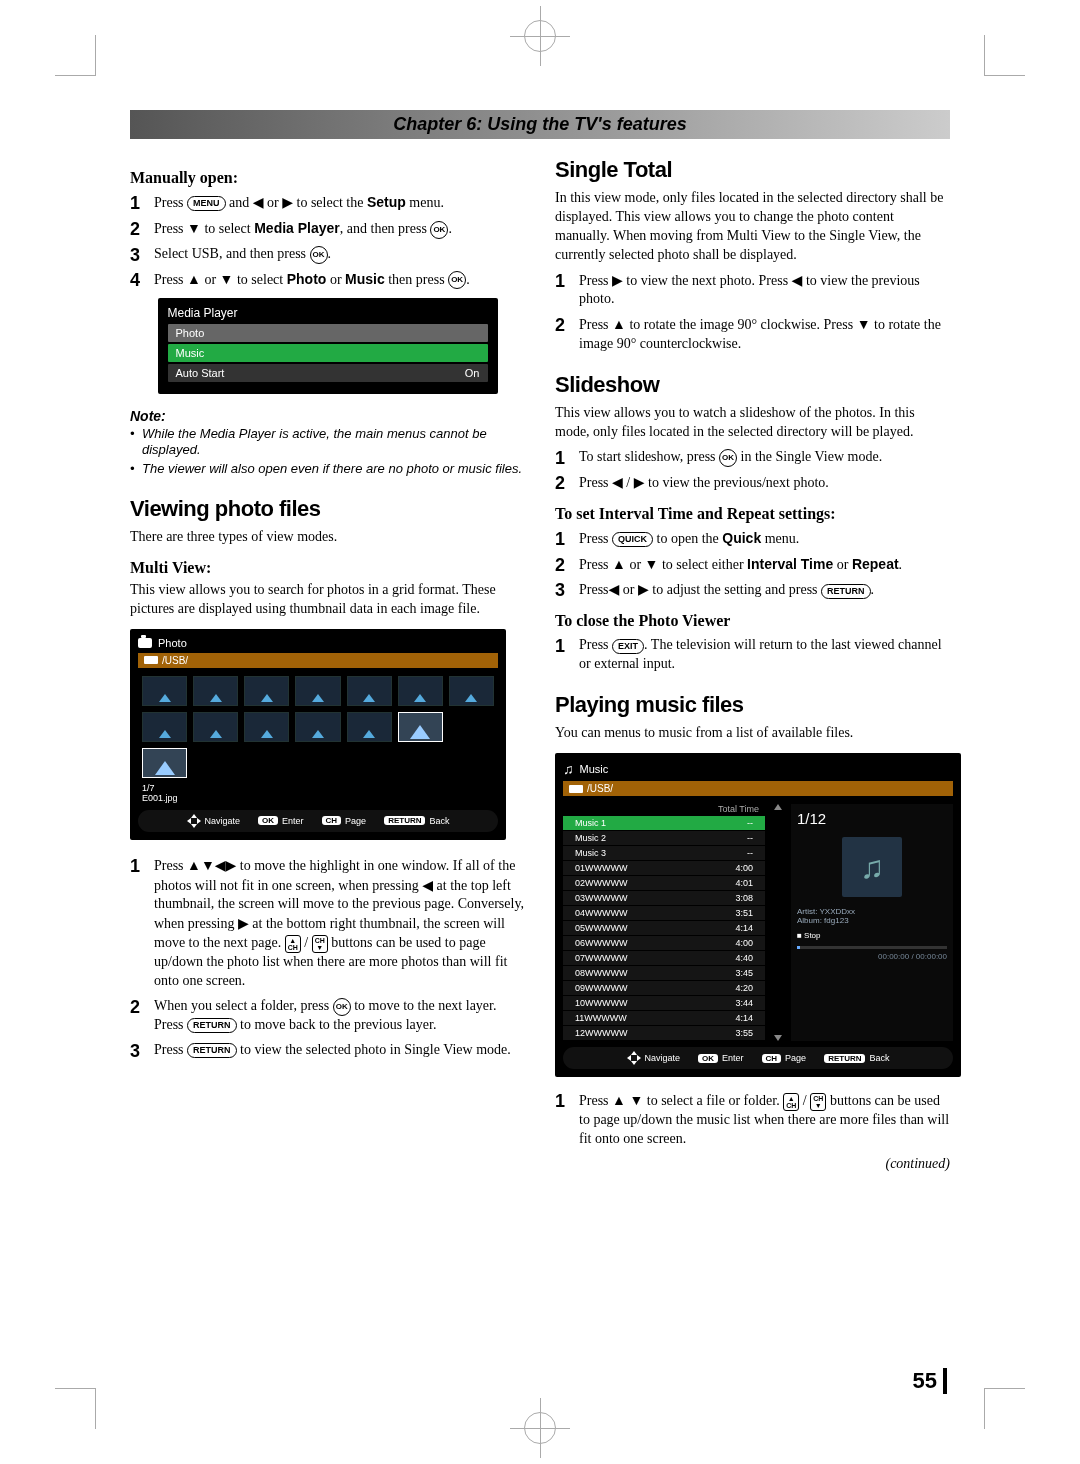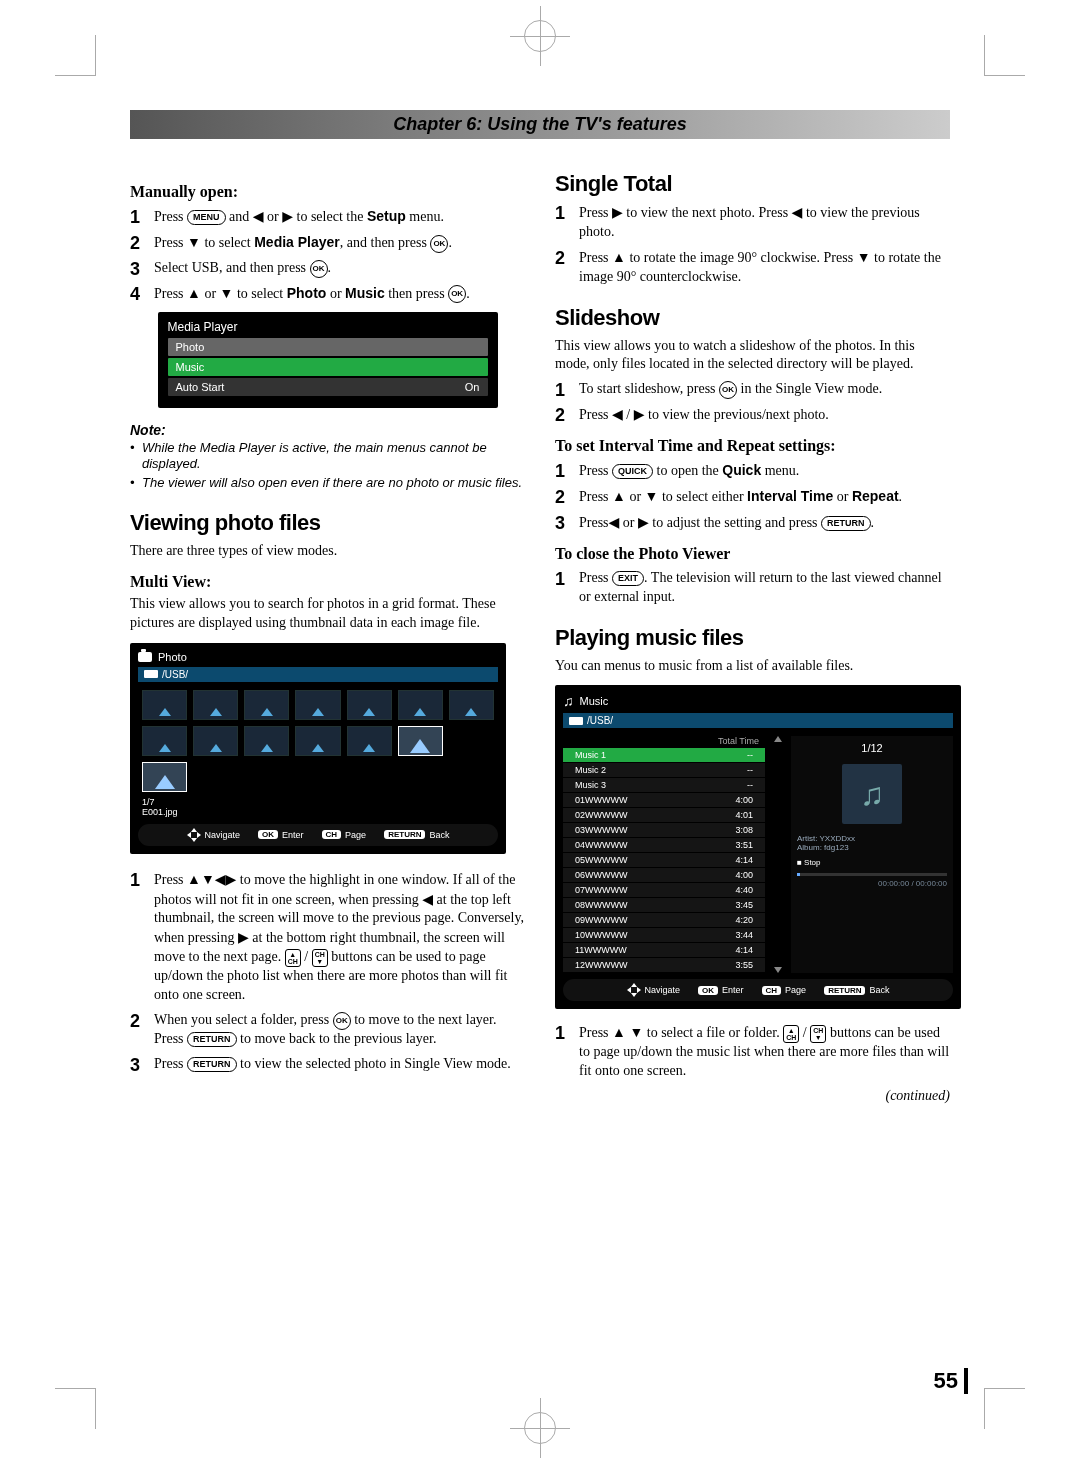--- a/index.html
+++ b/index.html
@@ -35,21 +35,21 @@
   .reg-mark::after { content:""; position:absolute; top:50%; left:-15px; right:-15px; height:1px; background:#aaa; }
 
   .chapter-bar {
     background: linear-gradient(to right, #555 0%, #ccc 100%);
     color: #000;
     text-align: center;
     font-weight: bold;
     font-style: italic;
     font-size: 18px;
     padding: 4px 0;
-    margin-bottom: 32px;
+    margin-bottom: 18px;
     font-family: Arial, sans-serif;
   }
   .columns {
     display: flex;
     gap: 30px;
   }
   .col {
     flex: 1;
     min-width: 0;
   }
@@ -187,21 +187,21 @@
     font-family:Arial,sans-serif;
     font-size:10px;
     width: 360px;
     margin: 10px 0 16px 0;
     padding:8px;
     border-radius:2px;
   }
   .photo-header { display:flex; align-items:center; gap:6px; font-size:11px; }
   .cam-icon { width:14px;height:10px;background:#fff;border-radius:2px;position:relative; }
   .cam-icon::before { content:"";position:absolute;top:-3px;left:3px;width:5px;height:3px;background:#fff;border-radius:1px; }
-  .photo-path { background:#0c4a6e;padding:2px 6px;margin:4px 0 8px 0; display:flex; align-items:center; gap:4px;}
+  .photo-path { background:#a16207;padding:2px 6px;margin:4px 0 8px 0; display:flex; align-items:center; gap:4px;}
   .usb-icon { width:14px;height:8px;background:#fff;border-radius:1px;position:relative; }
   .thumb-grid { display:grid; grid-template-columns:repeat(7,1fr); gap:6px; margin:6px 4px; }
   .thumb { background:#1a2838; height:28px; position:relative; border:1px solid #233; }
   .thumb::after { content:""; position:absolute; bottom:3px; left:50%; transform:translateX(-50%); width:0;height:0;border-left:6px solid transparent;border-right:6px solid transparent;border-bottom:8px solid #5ad; }
   .thumb.sel { border:1px solid #fff; background:#334455; }
   .thumb.sel::after { border-bottom-color:#9cf; border-left-width:10px;border-right-width:10px;border-bottom-width:14px;bottom:2px; }
   .thumb.empty { background:transparent; border:none; }
   .thumb.empty::after { content:none; }
   .photo-meta { font-size:9px; margin:4px 0 0 4px; line-height:1.1; }
   .photo-footer {
@@ -251,40 +251,40 @@
   }
   .music-row.sel { background:#2a4; }
   .music-side {
     width:150px;
     background:#0a0a0a;
     position:relative;
     padding:6px;
     font-size:8px;
     color:#9ab;
   }
-  .music-count { text-align:center; color:#fff; font-size:11px; }
+  .music-count { text-align:left; color:#fff; font-size:15px; }
   .music-note {
     width:60px;height:60px;
     margin:10px auto;
     background:#223344;
     display:flex;align-items:center;justify-content:center;
     font-size:32px;color:#7aa;
     border-radius:2px;
   }
   .progress { height:3px;background:#333;margin:6px 0 3px 0;position:relative; }
   .progress::before { content:"";position:absolute;left:0;top:0;bottom:0;width:2%;background:#6af; }
   .scroll-arrows { width:10px; display:flex; flex-direction:column; justify-content:space-between; align-items:center;}
   .sa{width:0;height:0;border-left:4px solid transparent;border-right:4px solid transparent;}
   .sa.up{border-bottom:6px solid #888;}
   .sa.dn{border-top:6px solid #888;}
 
   .page-num {
     position:absolute;
     bottom:70px;
-    right:112px;
+    right:133px;
     display:flex;
     align-items:center;
     gap:6px;
     font-family:Arial,sans-serif;
     font-weight:900;
     font-size:22px;
   }
   .page-num .bar { width:4px; height:26px; background:#000; }
   .cont { font-style:italic; text-align:right; }
 </style>
@@ -423,20 +423,21 @@
           When you select a folder, press <span class="btn-round">OK</span> to move to the next layer. Press <span class="btn">RETURN</span> to move back to the previous layer.
         </li>
         <li>
           Press <span class="btn">RETURN</span> to view the selected photo in Single View mode.
         </li>
       </ol>
     </div>
 
     <div class="col">
       <h2 class="section" style="margin-top:0">Single Total</h2>
+      <p>In this view mode, only files located in the selected directory shall be displayed. This view allows you to change the photo content manually. When moving from Multi View to the Single View, the currently selected photo shall be displayed.</p>
       <ol class="steps">
         <li>Press <span class="arrow">▶</span> to view the next photo. Press <span class="arrow">◀</span> to view the previous photo.</li>
         <li>Press <span class="arrow">▲</span> to rotate the image 90° clockwise. Press <span class="arrow">▼</span> to rotate the image 90° counterclockwise.</li>
       </ol>
 
       <h2 class="section">Slideshow</h2>
       <p>This view allows you to watch a slideshow of the photos. In this mode, only files located in the selected directory will be played.</p>
       <ol class="steps">
         <li>To start slideshow, press <span class="btn-round">OK</span> in the Single View mode.</li>
         <li>Press <span class="arrow">◀</span> / <span class="arrow">▶</span> to view the previous/next photo.</li>

